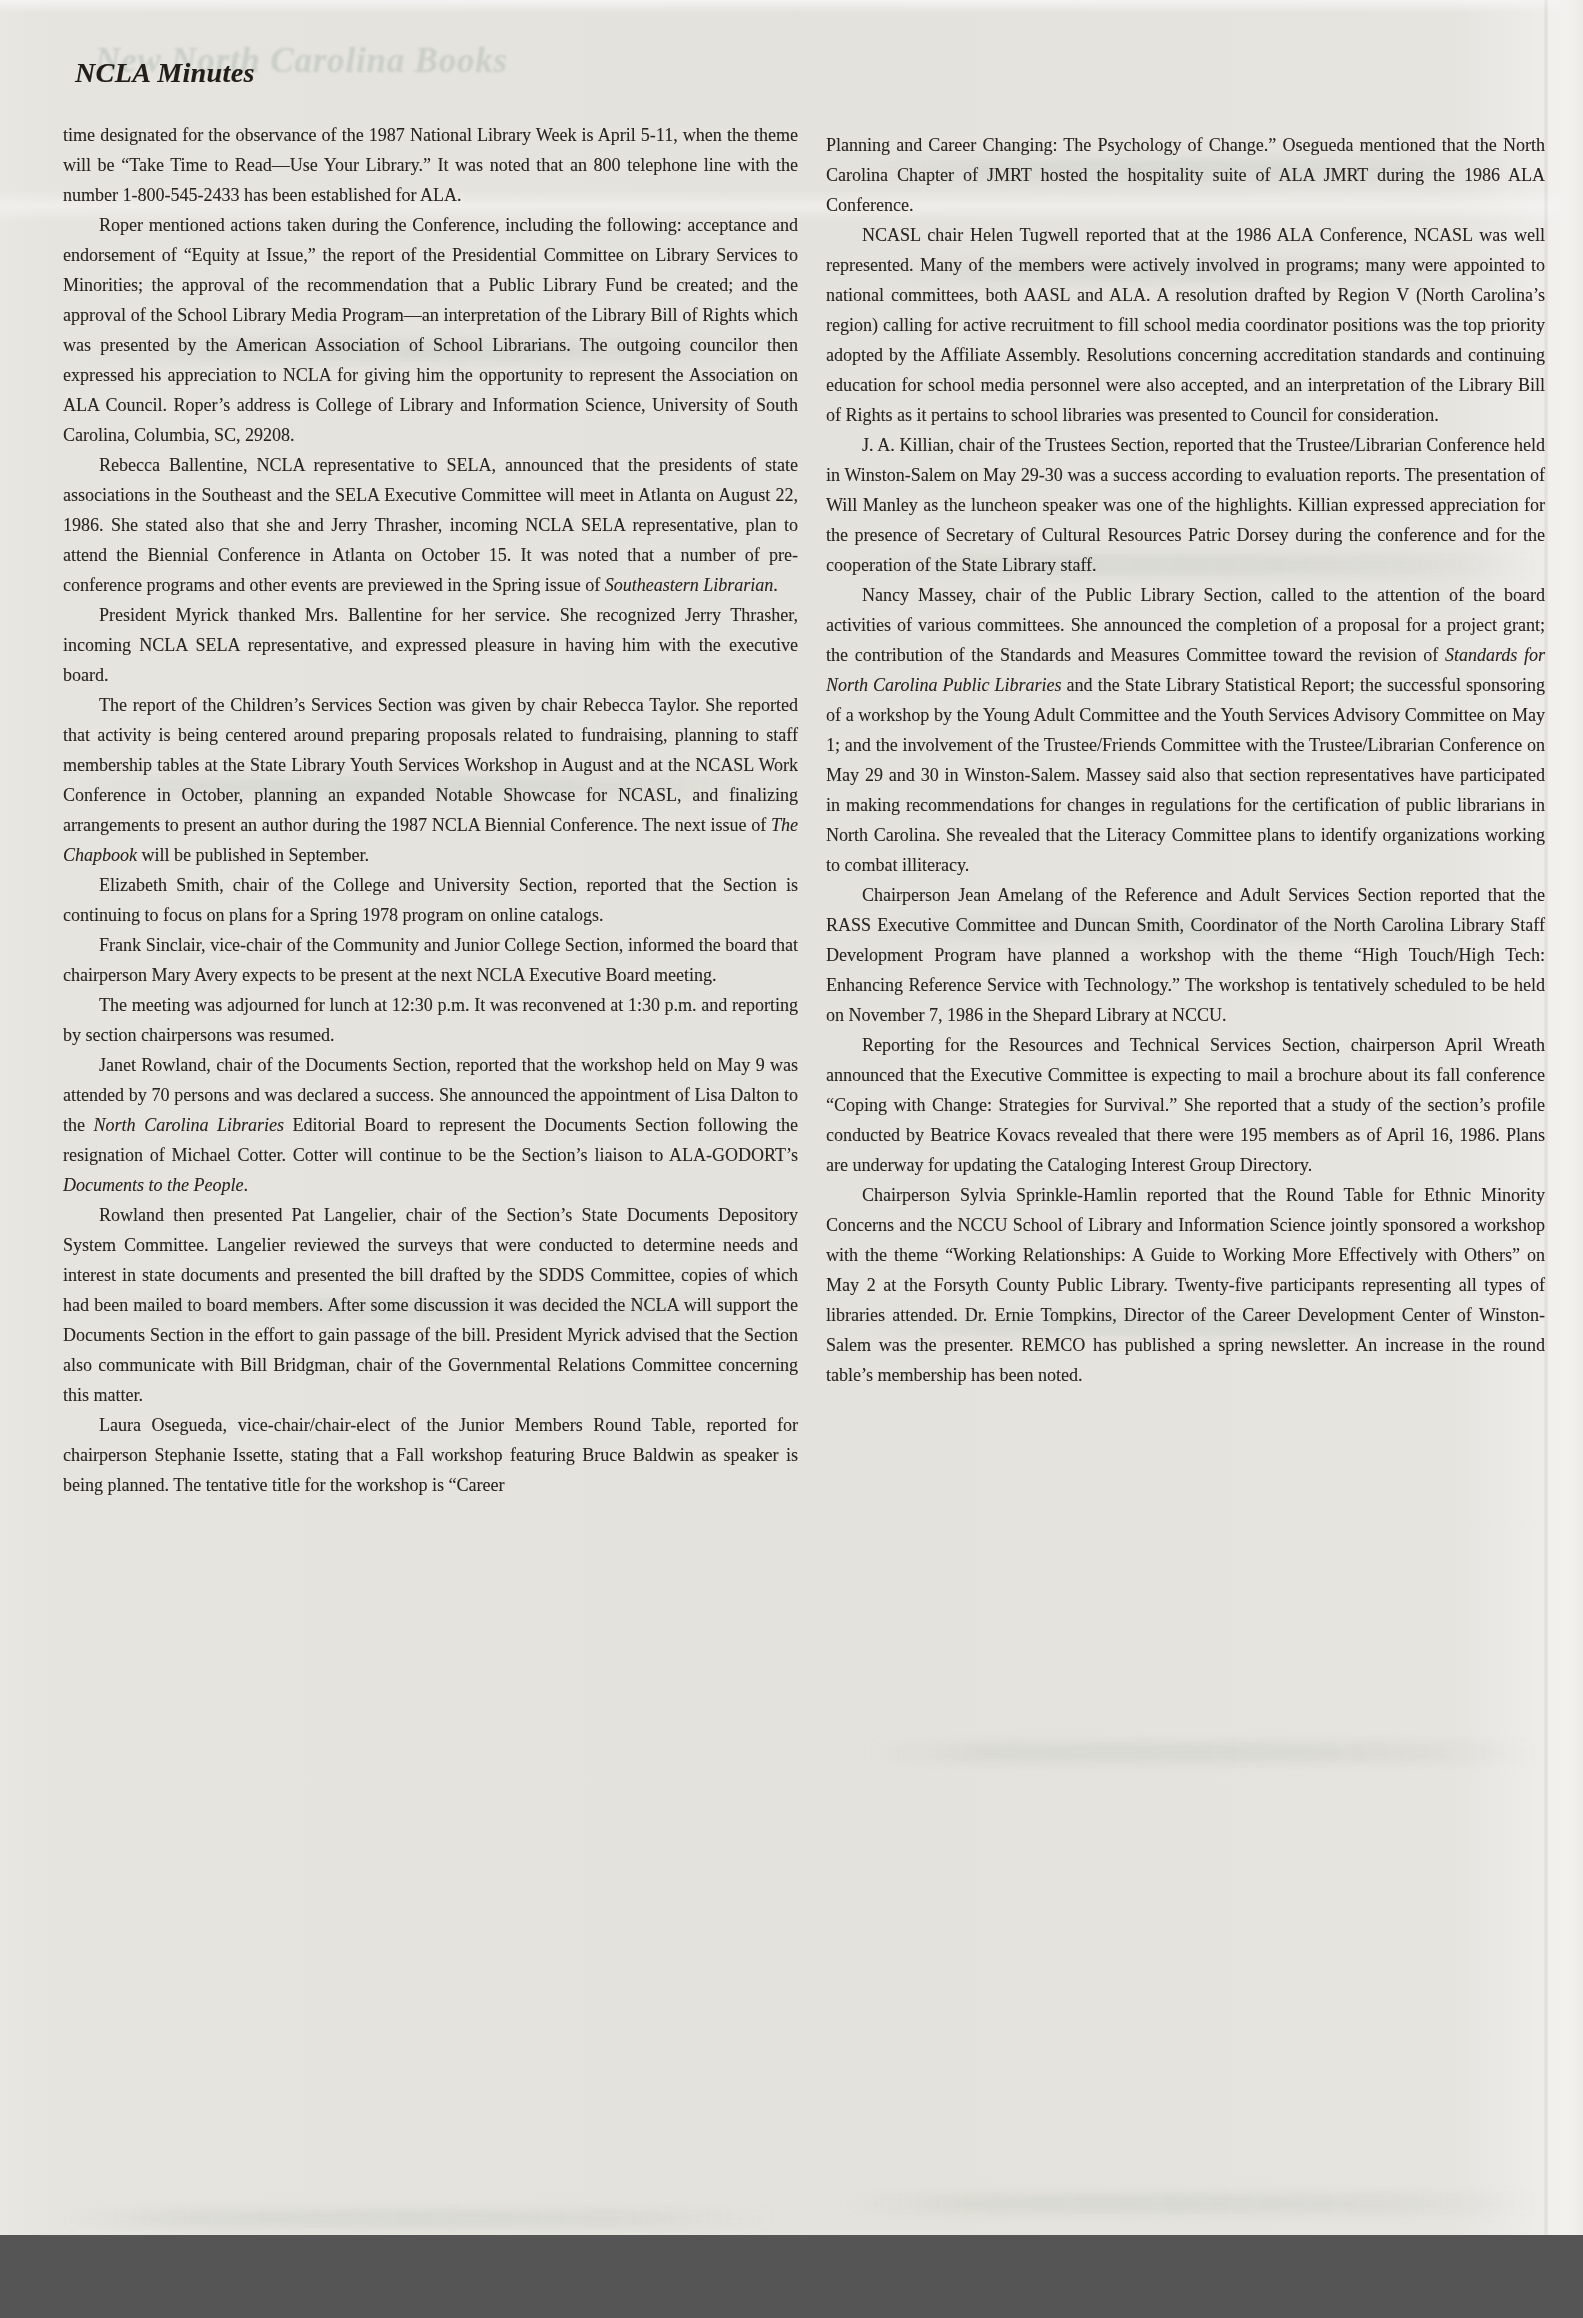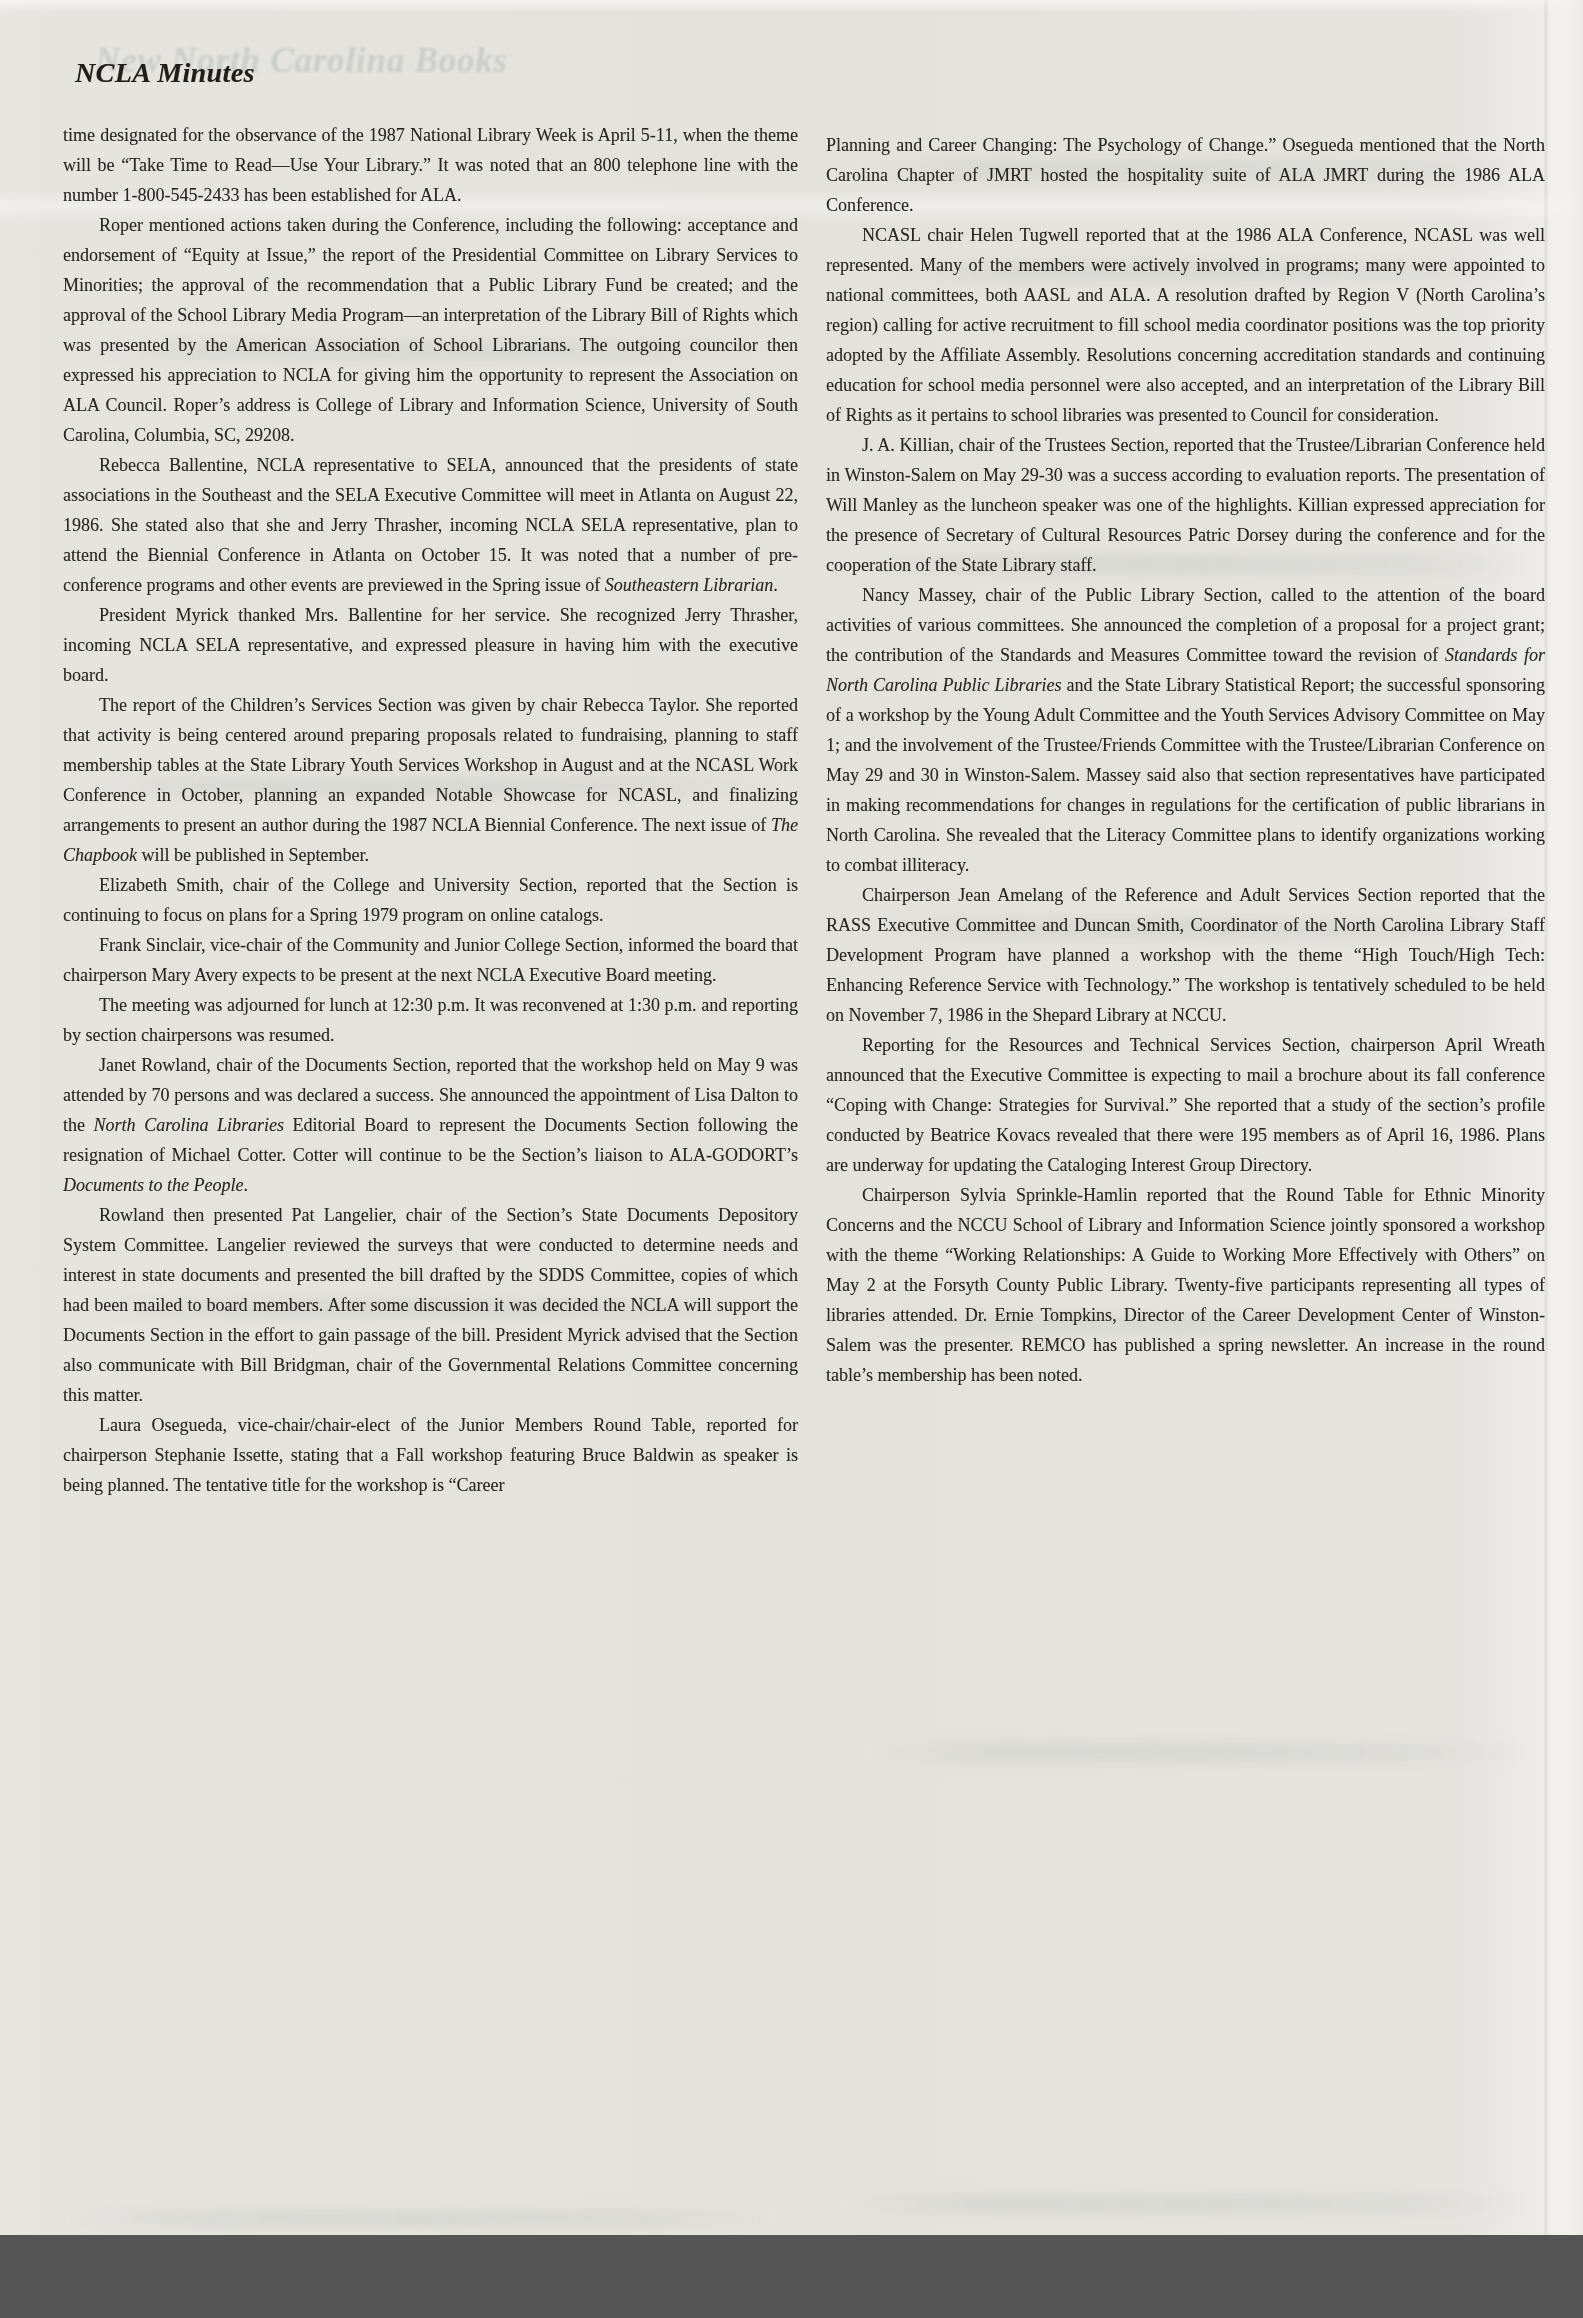--- a/index.html
+++ b/index.html
@@ -80,21 +80,21 @@
   <div class="ghost-band" style="left:63px;top:2209px;width:712px;height:19px;"></div>
 
   <div class="masthead">NCLA Minutes</div>
 
   <div class="col col-left">
       <p><span>time designated for the observance of the 1987 National Library Week is April 5-11, when the theme will be “Take Time to Read—Use Your Library.” It was noted that an 800 telephone line with the number 1-800-545-2433 has been established for ALA.</span></p>
       <p class="indent"><span>Roper mentioned actions taken during the Conference, including the following: acceptance and endorsement of “Equity at Issue,” the report of the Presidential Committee on Library Services to Minorities; the approval of the recommendation that a Public Library Fund be created; and the approval of the School Library Media Program—an interpretation of the Library Bill of Rights which was presented by the American Association of School Librarians. The outgoing councilor then expressed his appreciation to NCLA for giving him the opportunity to represent the Association on ALA Council. Roper’s address is College of Library and Information Science, University of South Carolina, Columbia, SC, 29208.</span></p>
       <p class="indent"><span>Rebecca Ballentine, NCLA representative to SELA, announced that the presidents of state associations in the Southeast and the SELA Executive Committee will meet in Atlanta on August 22, 1986. She stated also that she and Jerry Thrasher, incoming NCLA SELA representative, plan to attend the Biennial Conference in Atlanta on October 15. It was noted that a number of pre-conference programs and other events are previewed in the Spring issue of </span><span class="it">Southeastern Librarian</span><span>.</span></p>
       <p class="indent"><span>President Myrick thanked Mrs. Ballentine for her service. She recognized Jerry Thrasher, incoming NCLA SELA representative, and expressed pleasure in having him with the executive board.</span></p>
       <p class="indent"><span>The report of the Children’s Services Section was given by chair Rebecca Taylor. She reported that activity is being centered around preparing proposals related to fundraising, planning to staff membership tables at the State Library Youth Services Workshop in August and at the NCASL Work Conference in October, planning an expanded Notable Showcase for NCASL, and finalizing arrangements to present an author during the 1987 NCLA Biennial Conference. The next issue of </span><span class="it">The Chapbook</span><span> will be published in September.</span></p>
-      <p class="indent"><span>Elizabeth Smith, chair of the College and University Section, reported that the Section is continuing to focus on plans for a Spring 1979 program on online catalogs.</span></p>
+      <p class="indent"><span>Elizabeth Smith, chair of the College and University Section, reported that the Section is continuing to focus on plans for a Spring 1978 program on online catalogs.</span></p>
       <p class="indent"><span>Frank Sinclair, vice-chair of the Community and Junior College Section, informed the board that chairperson Mary Avery expects to be present at the next NCLA Executive Board meeting.</span></p>
       <p class="indent"><span>The meeting was adjourned for lunch at 12:30 p.m. It was reconvened at 1:30 p.m. and reporting by section chairpersons was resumed.</span></p>
       <p class="indent"><span>Janet Rowland, chair of the Documents Section, reported that the workshop held on May 9 was attended by 70 persons and was declared a success. She announced the appointment of Lisa Dalton to the </span><span class="it">North Carolina Libraries</span><span> Editorial Board to represent the Documents Section following the resignation of Michael Cotter. Cotter will continue to be the Section’s liaison to ALA-GODORT’s </span><span class="it">Documents to the People</span><span>.</span></p>
       <p class="indent"><span>Rowland then presented Pat Langelier, chair of the Section’s State Documents Depository System Committee. Langelier reviewed the surveys that were conducted to determine needs and interest in state documents and presented the bill drafted by the SDDS Committee, copies of which had been mailed to board members. After some discussion it was decided the NCLA will support the Documents Section in the effort to gain passage of the bill. President Myrick advised that the Section also communicate with Bill Bridgman, chair of the Governmental Relations Committee concerning this matter.</span></p>
       <p class="indent"><span>Laura Osegueda, vice-chair/chair-elect of the Junior Members Round Table, reported for chairperson Stephanie Issette, stating that a Fall workshop featuring Bruce Baldwin as speaker is being planned. The tentative title for the workshop is “Career</span></p>
     </div>
   <div class="col col-right">
       <p><span>Planning and Career Changing: The Psychology of Change.” Osegueda mentioned that the North Carolina Chapter of JMRT hosted the hospitality suite of ALA JMRT during the 1986 ALA Conference.</span></p>
       <p class="indent"><span>NCASL chair Helen Tugwell reported that at the 1986 ALA Conference, NCASL was well represented. Many of the members were actively involved in programs; many were appointed to national committees, both AASL and ALA. A resolution drafted by Region V (North Carolina’s region) calling for active recruitment to fill school media coordinator positions was the top priority adopted by the Affiliate Assembly. Resolutions concerning accreditation standards and continuing education for school media personnel were also accepted, and an interpretation of the Library Bill of Rights as it pertains to school libraries was presented to Council for consideration.</span></p>
       <p class="indent"><span>J. A. Killian, chair of the Trustees Section, reported that the Trustee/Librarian Conference held in Winston-Salem on May 29-30 was a success according to evaluation reports. The presentation of Will Manley as the luncheon speaker was one of the highlights. Killian expressed appreciation for the presence of Secretary of Cultural Resources Patric Dorsey during the conference and for the cooperation of the State Library staff.</span></p>

